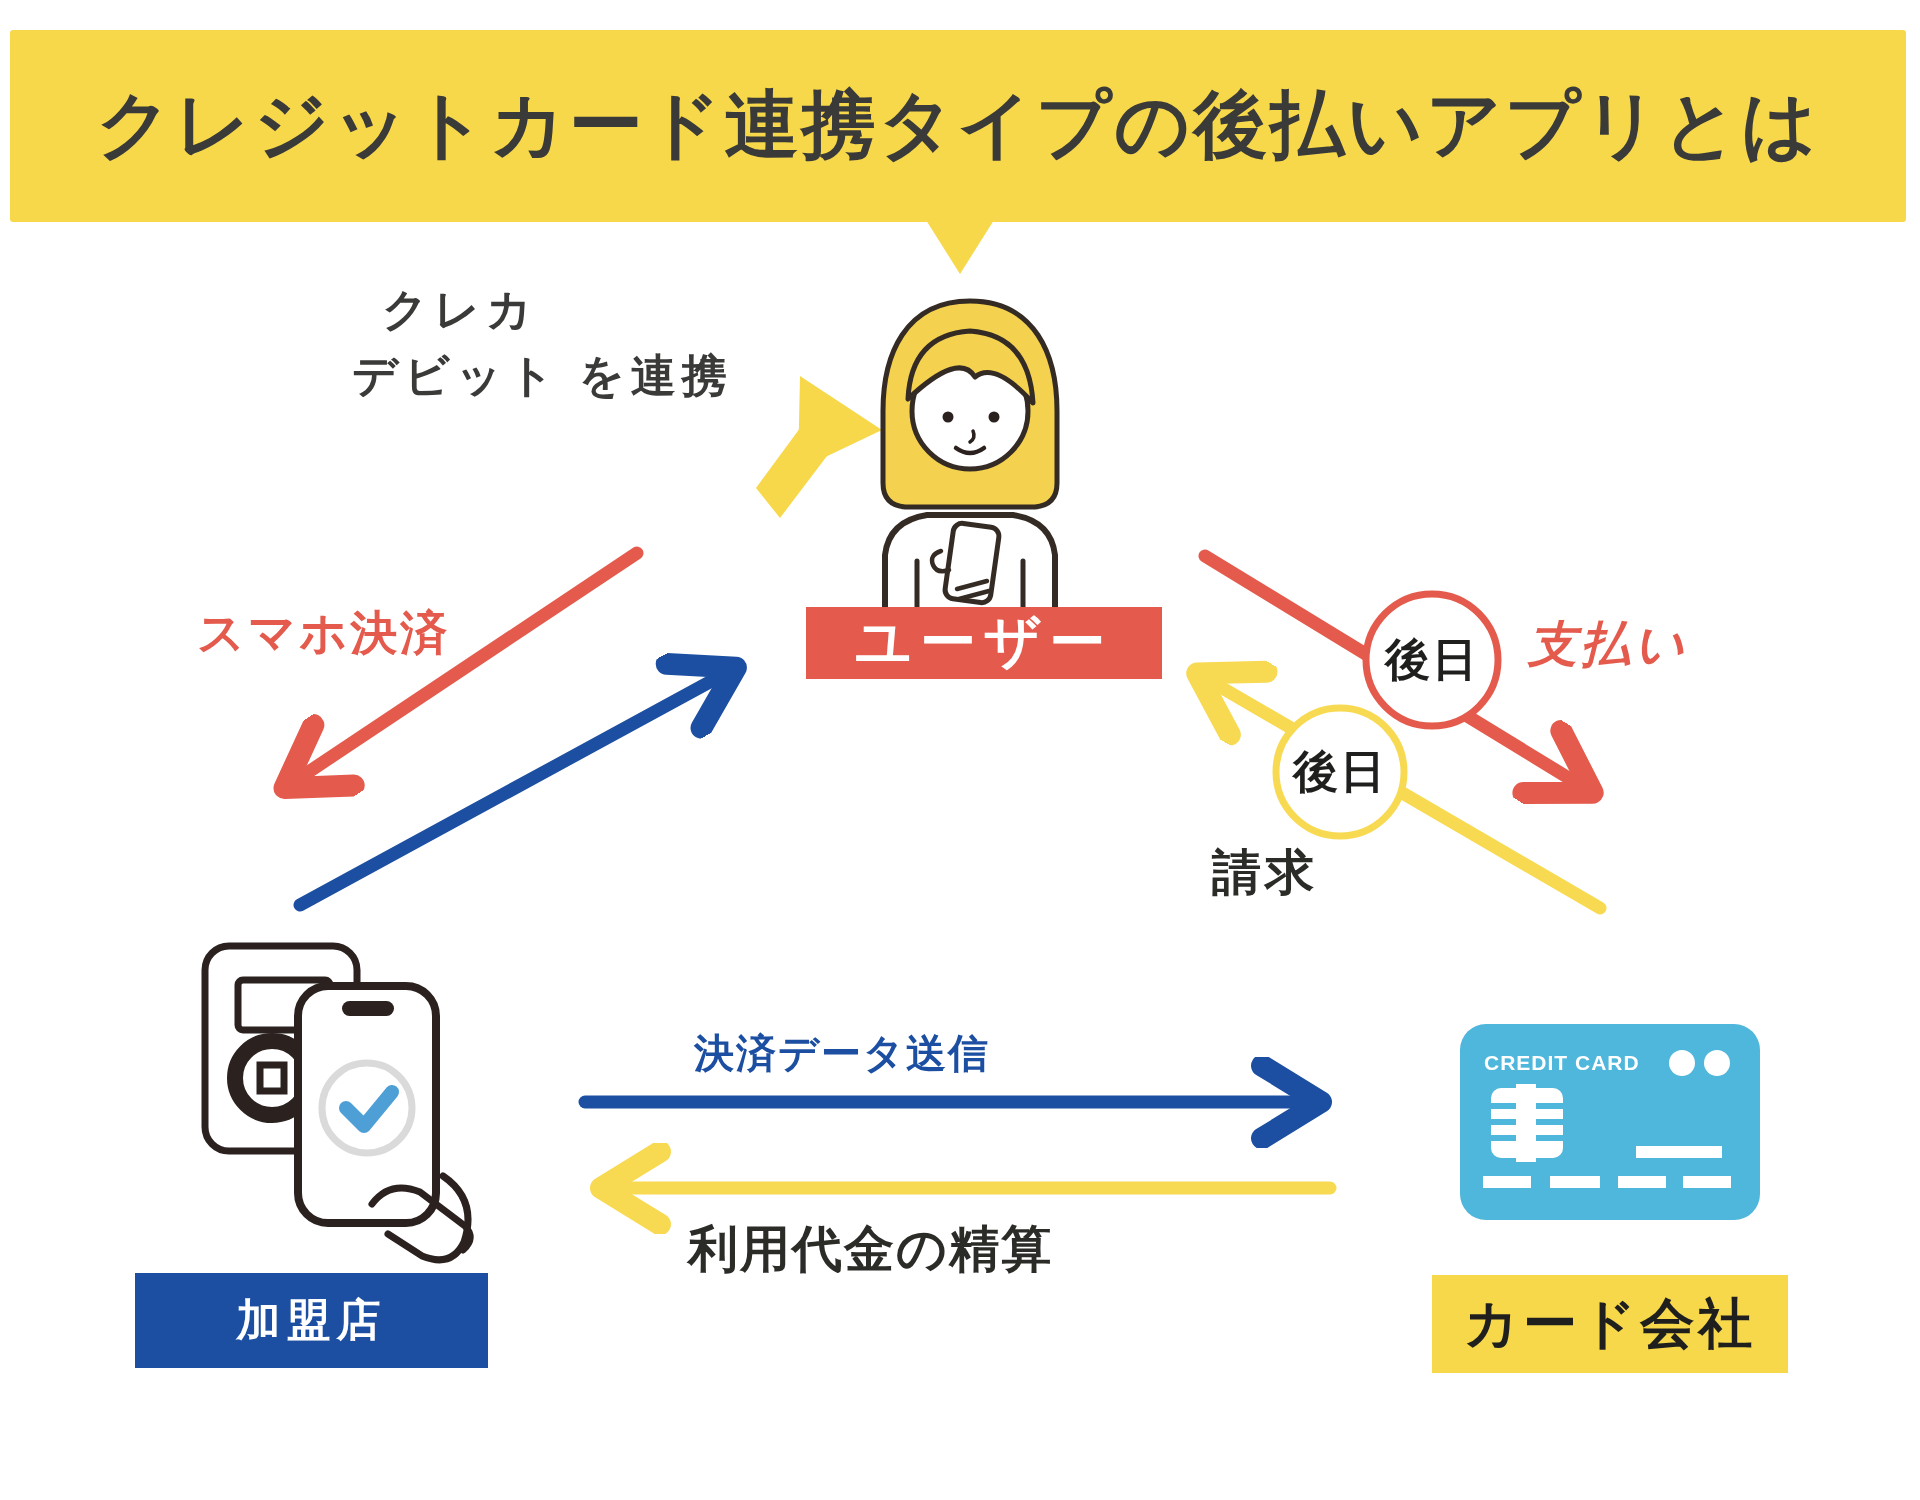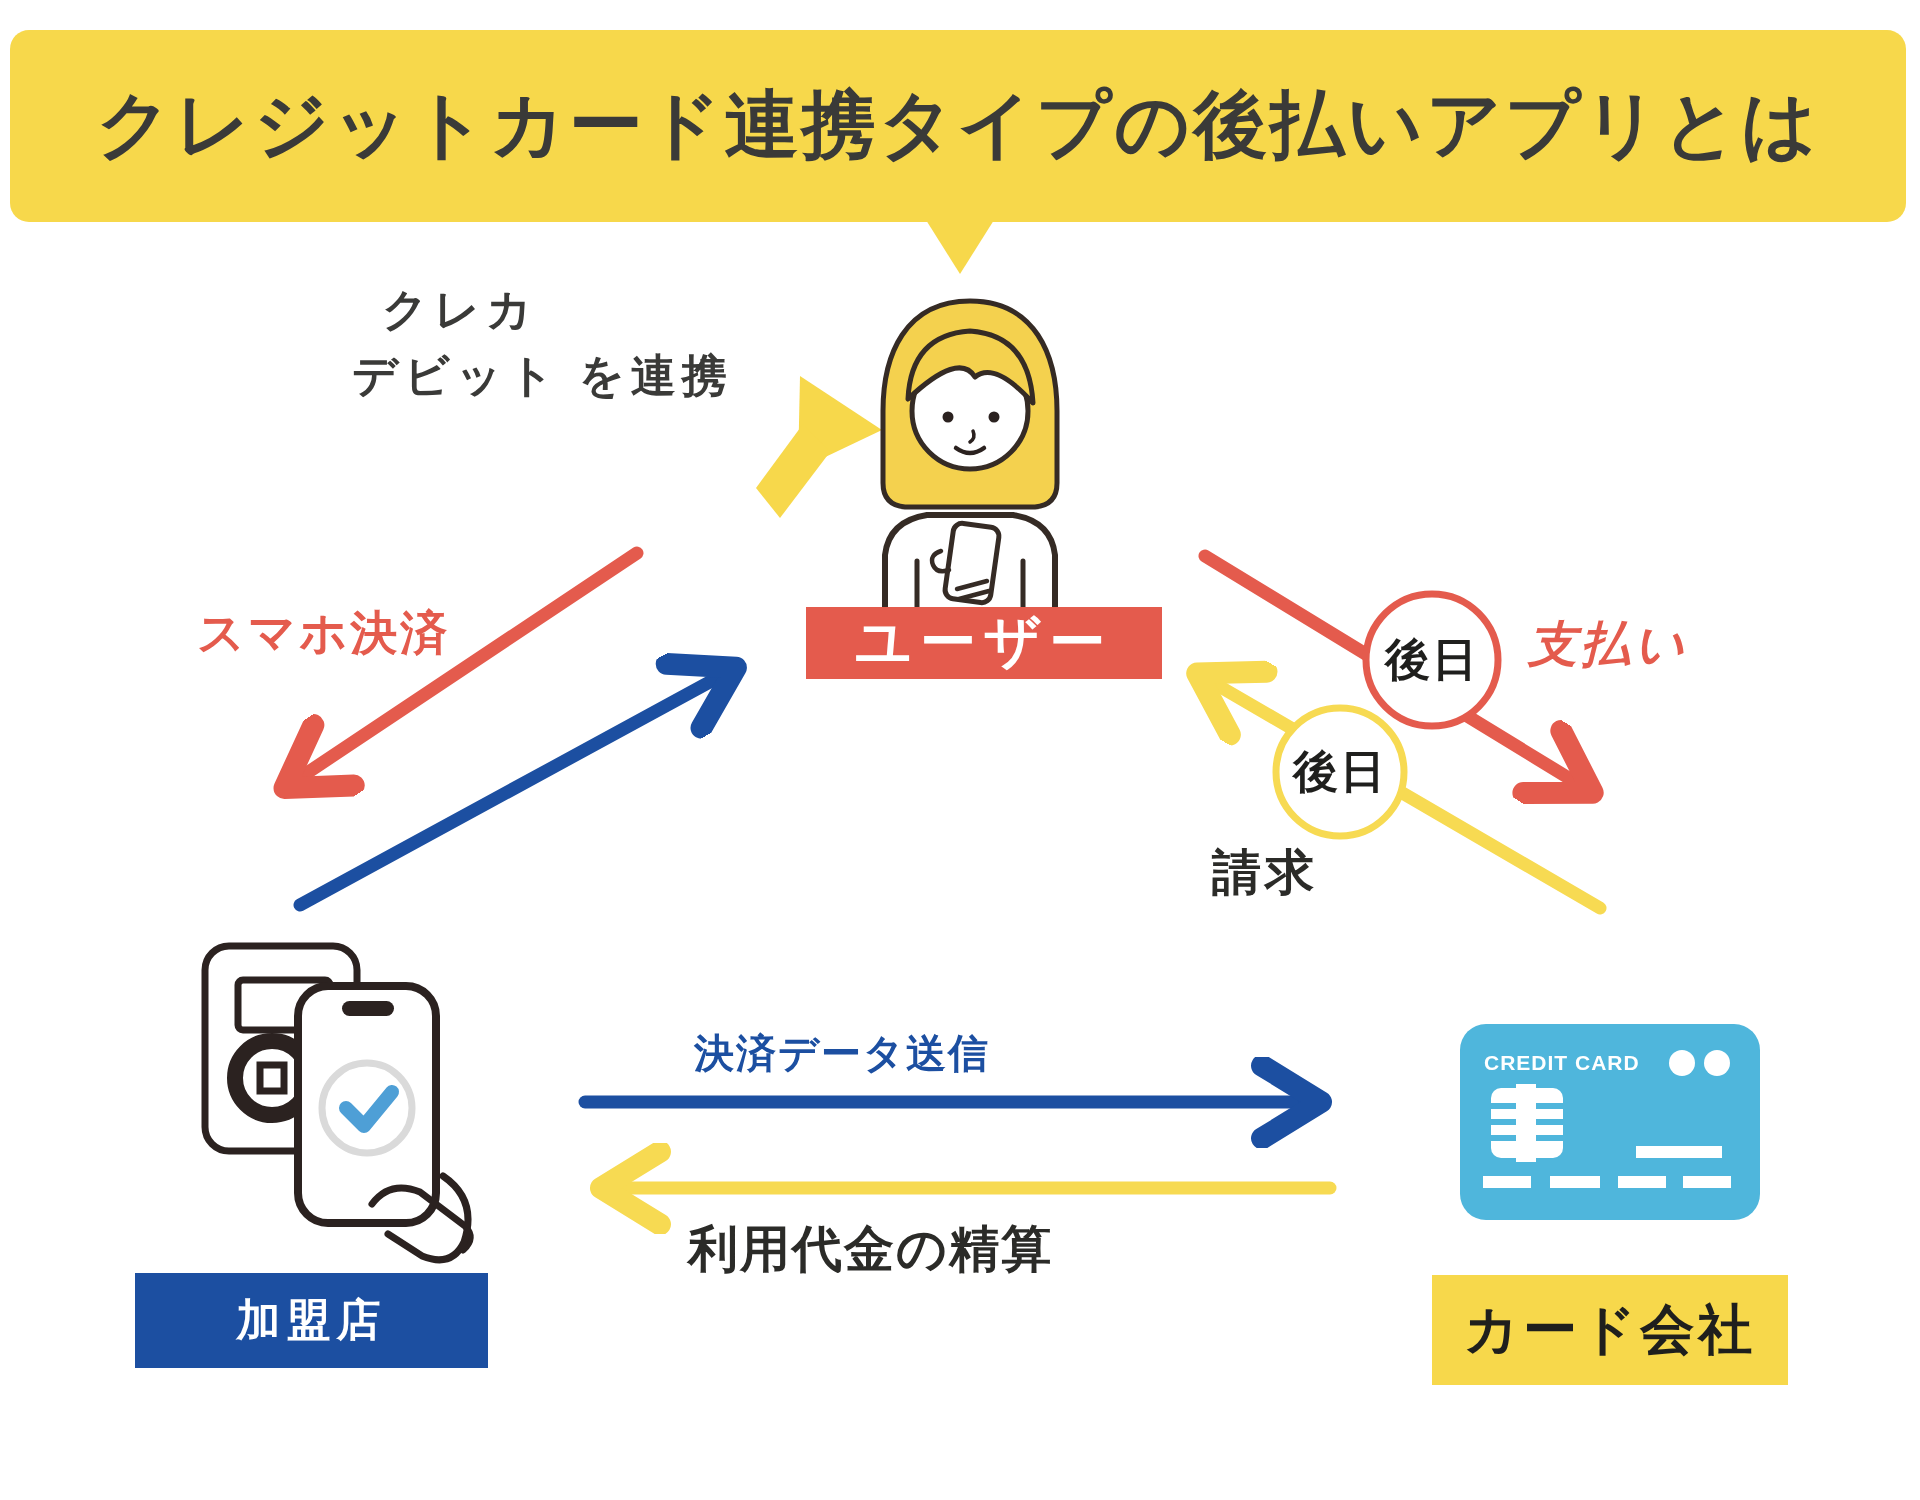--- a/index.html
+++ b/index.html
@@ -3,21 +3,21 @@
 <meta charset="utf-8">
 <style>
   html,body{margin:0;padding:0;background:#ffffff;}
   .canvas{
     position:relative;width:1920px;height:1500px;background:#ffffff;overflow:hidden;
     font-family:"Liberation Sans", sans-serif;
   }
   
   .banner{
     position:absolute;left:10px;top:30px;width:1896px;height:192px;
-    background:#F7D84B;border-radius:19px;
+    background:#F7D84B;border-radius:3px;
     display:flex;align-items:center;justify-content:center;
   }
   .banner-title{
     font-size:74px;font-weight:800;color:#3A3A38;letter-spacing:3px;white-space:nowrap;
   }
   .banner-tail{
     position:absolute;left:926px;top:220px;width:0;height:0;
     border-left:34px solid transparent;border-right:34px solid transparent;
     border-top:54px solid #F7D84B;
   }
@@ -38,21 +38,21 @@
   .lbl-senddata{left:694px;top:1026px;font-size:40px;letter-spacing:2px;}
   .lbl-settle{left:688px;top:1216px;font-size:50px;letter-spacing:2px;}
   .lbl-later{position:absolute;font-size:45px;font-weight:700;color:#1F1F1D;transform:translate(-50%,-50%);letter-spacing:2px;}
   
   .node-box{
     position:absolute;display:flex;align-items:center;justify-content:center;
     font-weight:800;white-space:nowrap;
   }
   .box-user{left:782px;top:607px;width:356px;height:72px;background:#E45B4D;color:#ffffff;font-size:56px;letter-spacing:8px;margin-left:24px;}
   .box-merchant{left:135px;top:1273px;width:353px;height:95px;background:#1C4FA1;color:#ffffff;font-size:44px;letter-spacing:6px;}
-  .box-cardco{left:1432px;top:1275px;width:356px;height:110px;background:#F7D84B;color:#1F1F1D;font-size:54px;letter-spacing:4px;}
+  .box-cardco{left:1432px;top:1275px;width:356px;height:98px;background:#F7D84B;color:#1F1F1D;font-size:54px;letter-spacing:4px;}
   
   .layer{position:absolute;left:0;top:0;}
 </style>
 </head>
 <body>
 
 <div class="canvas">
 
   <div class="banner">
     <div class="banner-title">クレジットカード連携タイプの後払いアプリとは</div>

